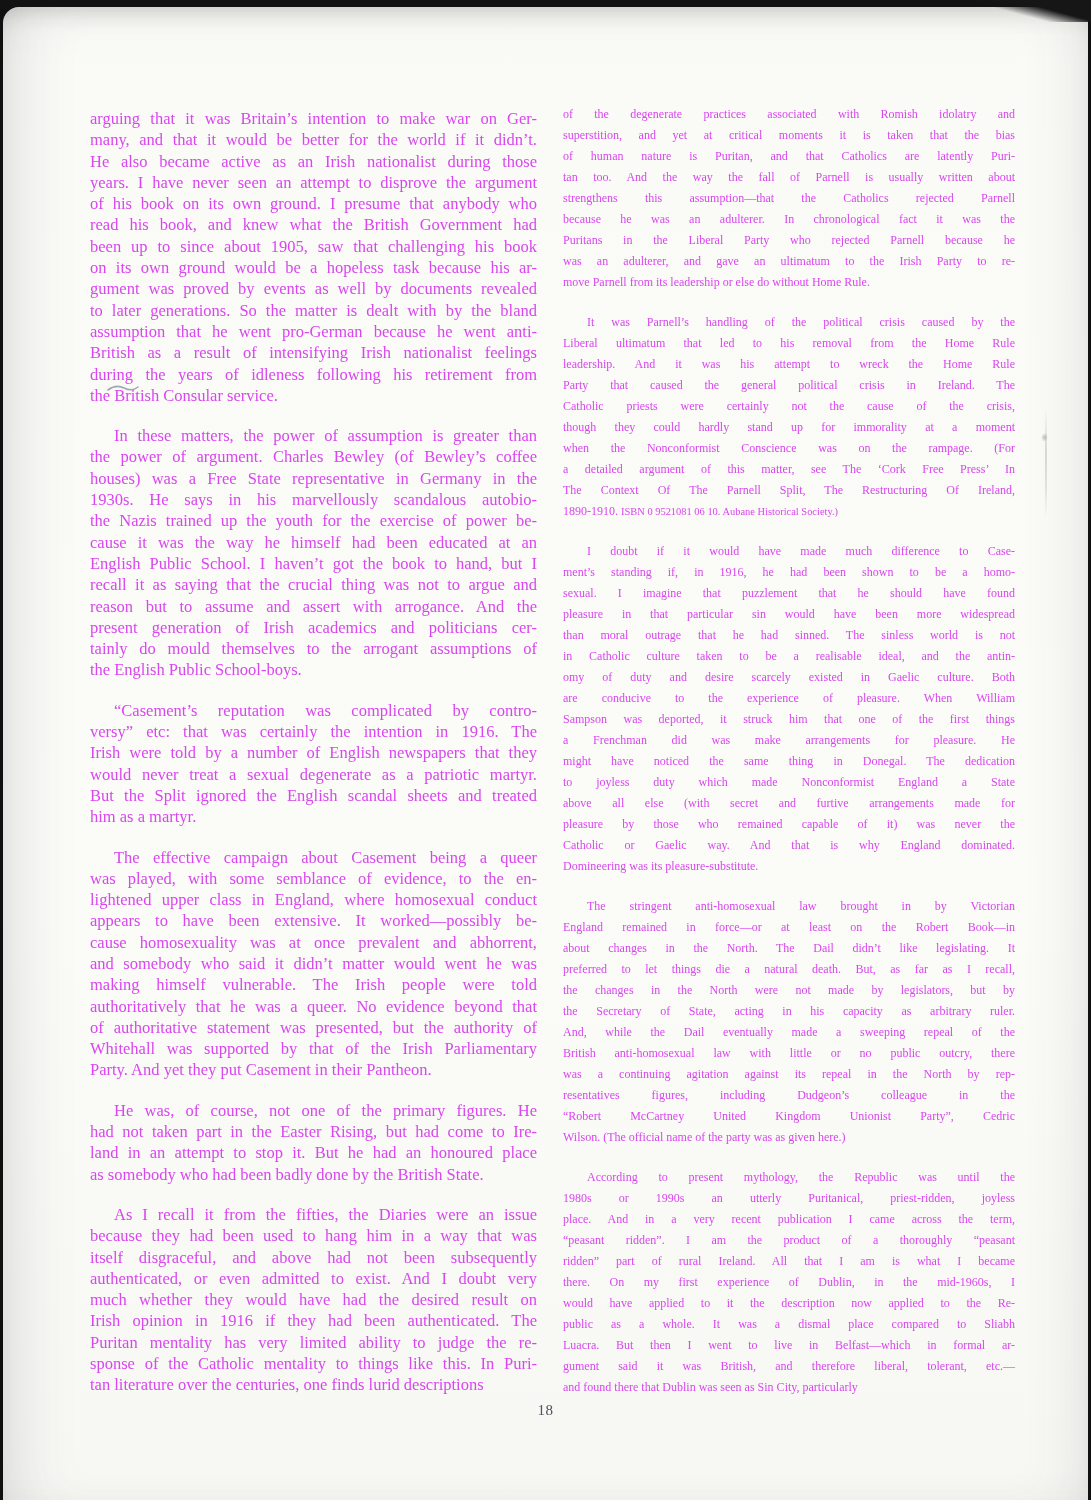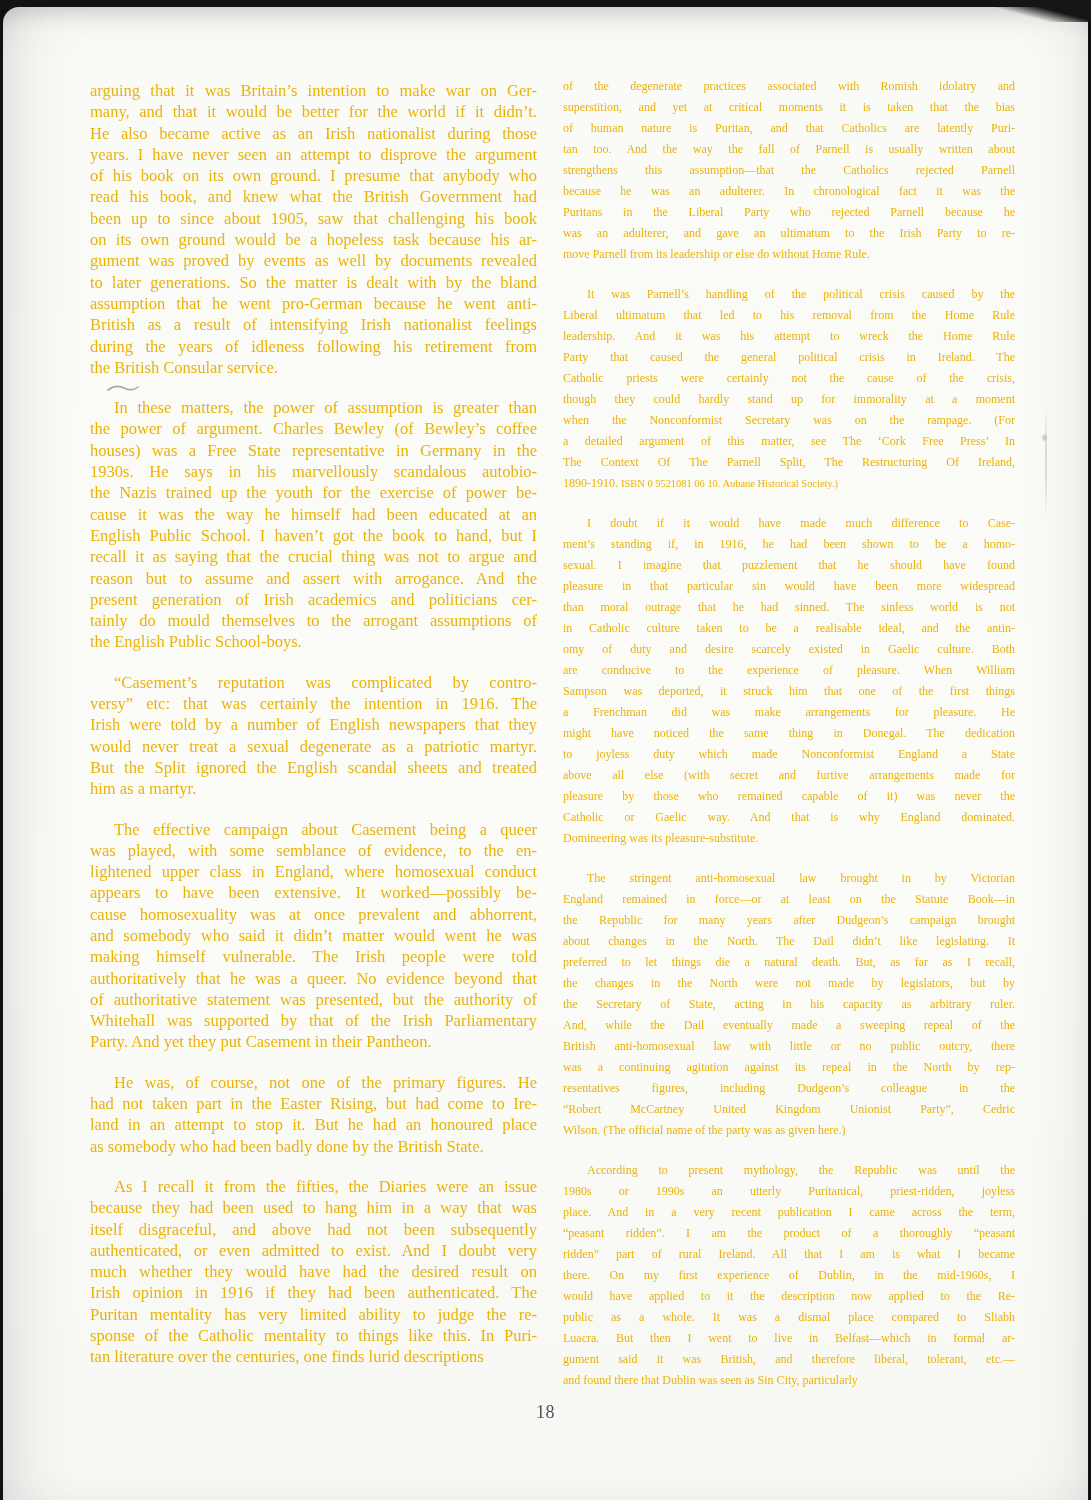--- a/index.html
+++ b/index.html
@@ -9,33 +9,33 @@
     font-family:"Liberation Serif","DejaVu Serif",serif;
   }
   .paper{
     position:absolute;left:3px;right:3px;top:7px;bottom:0;
     background:linear-gradient(180deg,#f6f6f3 0%,#fafaf7 4%,#fbfbf8 60%,#f7f7f4 100%);
     border-radius:16px 14px 0 0;
     box-shadow:inset 45px 0 70px -45px rgba(70,70,75,.22),
                inset -40px 0 70px -48px rgba(70,70,75,.20),
                inset 0 18px 26px -18px rgba(40,40,45,.25);
   }
-  .col{position:absolute;color:#eab308;}
+  .col{position:absolute;color:#d946ef;margin-top:28px;}
   .col-left{left:90px;top:80px;width:447px;font-size:16.5px;line-height:21.3px;}
   .col-right{left:563px;top:76px;width:452px;font-size:12px;line-height:21.0px;}
   .para{margin:0 0 19px 0;}
   .para:last-child{margin-bottom:0;}
   .line{text-align:justify;text-align-last:justify;}
   .line.last{text-align-last:left;}
   .line.indent{text-indent:24px;}
   .it{}
   .small{font-size:.87em;}
   .page-number{
     position:absolute;left:0;width:1091px;top:1402px;text-align:center;
-    color:#4a5360;font-size:18px;letter-spacing:.5px;
+    color:#4a5360;font-size:15px;letter-spacing:.5px;
   }
   .pen-mark{position:absolute;left:106px;top:381px;}
   .scratch{
     position:absolute;left:1045px;top:408px;width:2px;height:110px;
     background:linear-gradient(180deg,rgba(160,160,155,0) 0%,rgba(150,150,145,.35) 40%,rgba(150,150,145,.25) 70%,rgba(160,160,155,0) 100%);
     border-radius:2px;
   }
   .scratch-dot{
     position:absolute;left:1041px;top:433px;width:7px;height:9px;
     background:radial-gradient(ellipse at center,rgba(140,140,135,.55),rgba(140,140,135,0) 70%);
@@ -138,21 +138,21 @@
       <div class="line"><span>was an adulterer, and gave an ultimatum to the Irish Party to re-</span></div>
       <div class="line last"><span class="it">move Parnell from its leadership or else do without Home Rule.</span></div>
     </div>
     <div class="para">
       <div class="line indent"><span>It was Parnell’s handling of the political crisis caused by the</span></div>
       <div class="line"><span>Liberal ultimatum that led to his removal from the Home Rule</span></div>
       <div class="line"><span>leadership.   And it was his attempt to wreck the Home Rule</span></div>
       <div class="line"><span>Party that caused the general political crisis in Ireland.   The</span></div>
       <div class="line"><span>Catholic priests were certainly not the cause of the crisis,</span></div>
       <div class="line"><span>though they could hardly stand up for immorality at a moment</span></div>
-      <div class="line"><span>when the Nonconformist Secretary was on the rampage.  (For</span></div>
+      <div class="line"><span>when the Nonconformist Conscience was on the rampage.  (For</span></div>
       <div class="line"><span>a detailed argument of this matter, see </span><span class="it">The ‘Cork Free Press’ In</span></div>
       <div class="line"><span class="it">The Context Of The Parnell Split,</span><span> The Restructuring Of Ireland,</span></div>
       <div class="line last"><span>1890-1910.  </span><span class="small">ISBN  0 9521081 06 10.  Aubane Historical Society.)</span></div>
     </div>
     <div class="para">
       <div class="line indent"><span>I doubt if it would have made much difference to Case-</span></div>
       <div class="line"><span>ment’s standing if, in 1916, he had been shown to be a homo-</span></div>
       <div class="line"><span>sexual.  I imagine that puzzlement that he should have found</span></div>
       <div class="line"><span>pleasure in that particular sin would have been more widespread</span></div>
       <div class="line"><span>than moral outrage that he had sinned.  The sinless world is not</span></div>
@@ -163,22 +163,21 @@
       <div class="line"><span class="it">a Frenchman did was make arrangements for pleasure.   He</span></div>
       <div class="line"><span>might have noticed the same thing in Donegal.  The dedication</span></div>
       <div class="line"><span>to joyless duty which made Nonconformist England a </span><span class="it">State</span></div>
       <div class="line"><span>above all else (with secret and furtive arrangements made for</span></div>
       <div class="line"><span>pleasure by those who remained capable of it) was never the</span></div>
       <div class="line"><span>Catholic or Gaelic way.   And that is why England dominated.</span></div>
       <div class="line last"><span>Domineering was its pleasure-substitute.</span></div>
     </div>
     <div class="para">
       <div class="line indent"><span>The stringent anti-homosexual law brought in by Victorian</span></div>
-      <div class="line"><span>England remained in force—or at least on the Statute Book—in</span></div>
-      <div class="line"><span>the Republic for many years after Dudgeon’s campaign brought</span></div>
+      <div class="line"><span>England remained in force—or at least on the Robert Book—in</span></div>
       <div class="line"><span>about changes in the North.  The Dail didn’t like legislating.  It</span></div>
       <div class="line"><span>preferred to let things die a natural death.  But, as far as I recall,</span></div>
       <div class="line"><span>the changes in the North were not made by legislators, but by</span></div>
       <div class="line"><span>the Secretary of State, acting in his capacity as arbitrary ruler.</span></div>
       <div class="line"><span>And, while the Dail eventually made a sweeping repeal of the</span></div>
       <div class="line"><span>British anti-homosexual law with little or no public outcry, there</span></div>
       <div class="line"><span>was a continuing agitation against its repeal in the North by rep-</span></div>
       <div class="line"><span>resentatives figures, including Dudgeon’s colleague in the</span></div>
       <div class="line"><span>“Robert McCartney United Kingdom Unionist Party”, Cedric</span></div>
       <div class="line last"><span>Wilson.  (The official name of the party was as given here.)</span></div>

